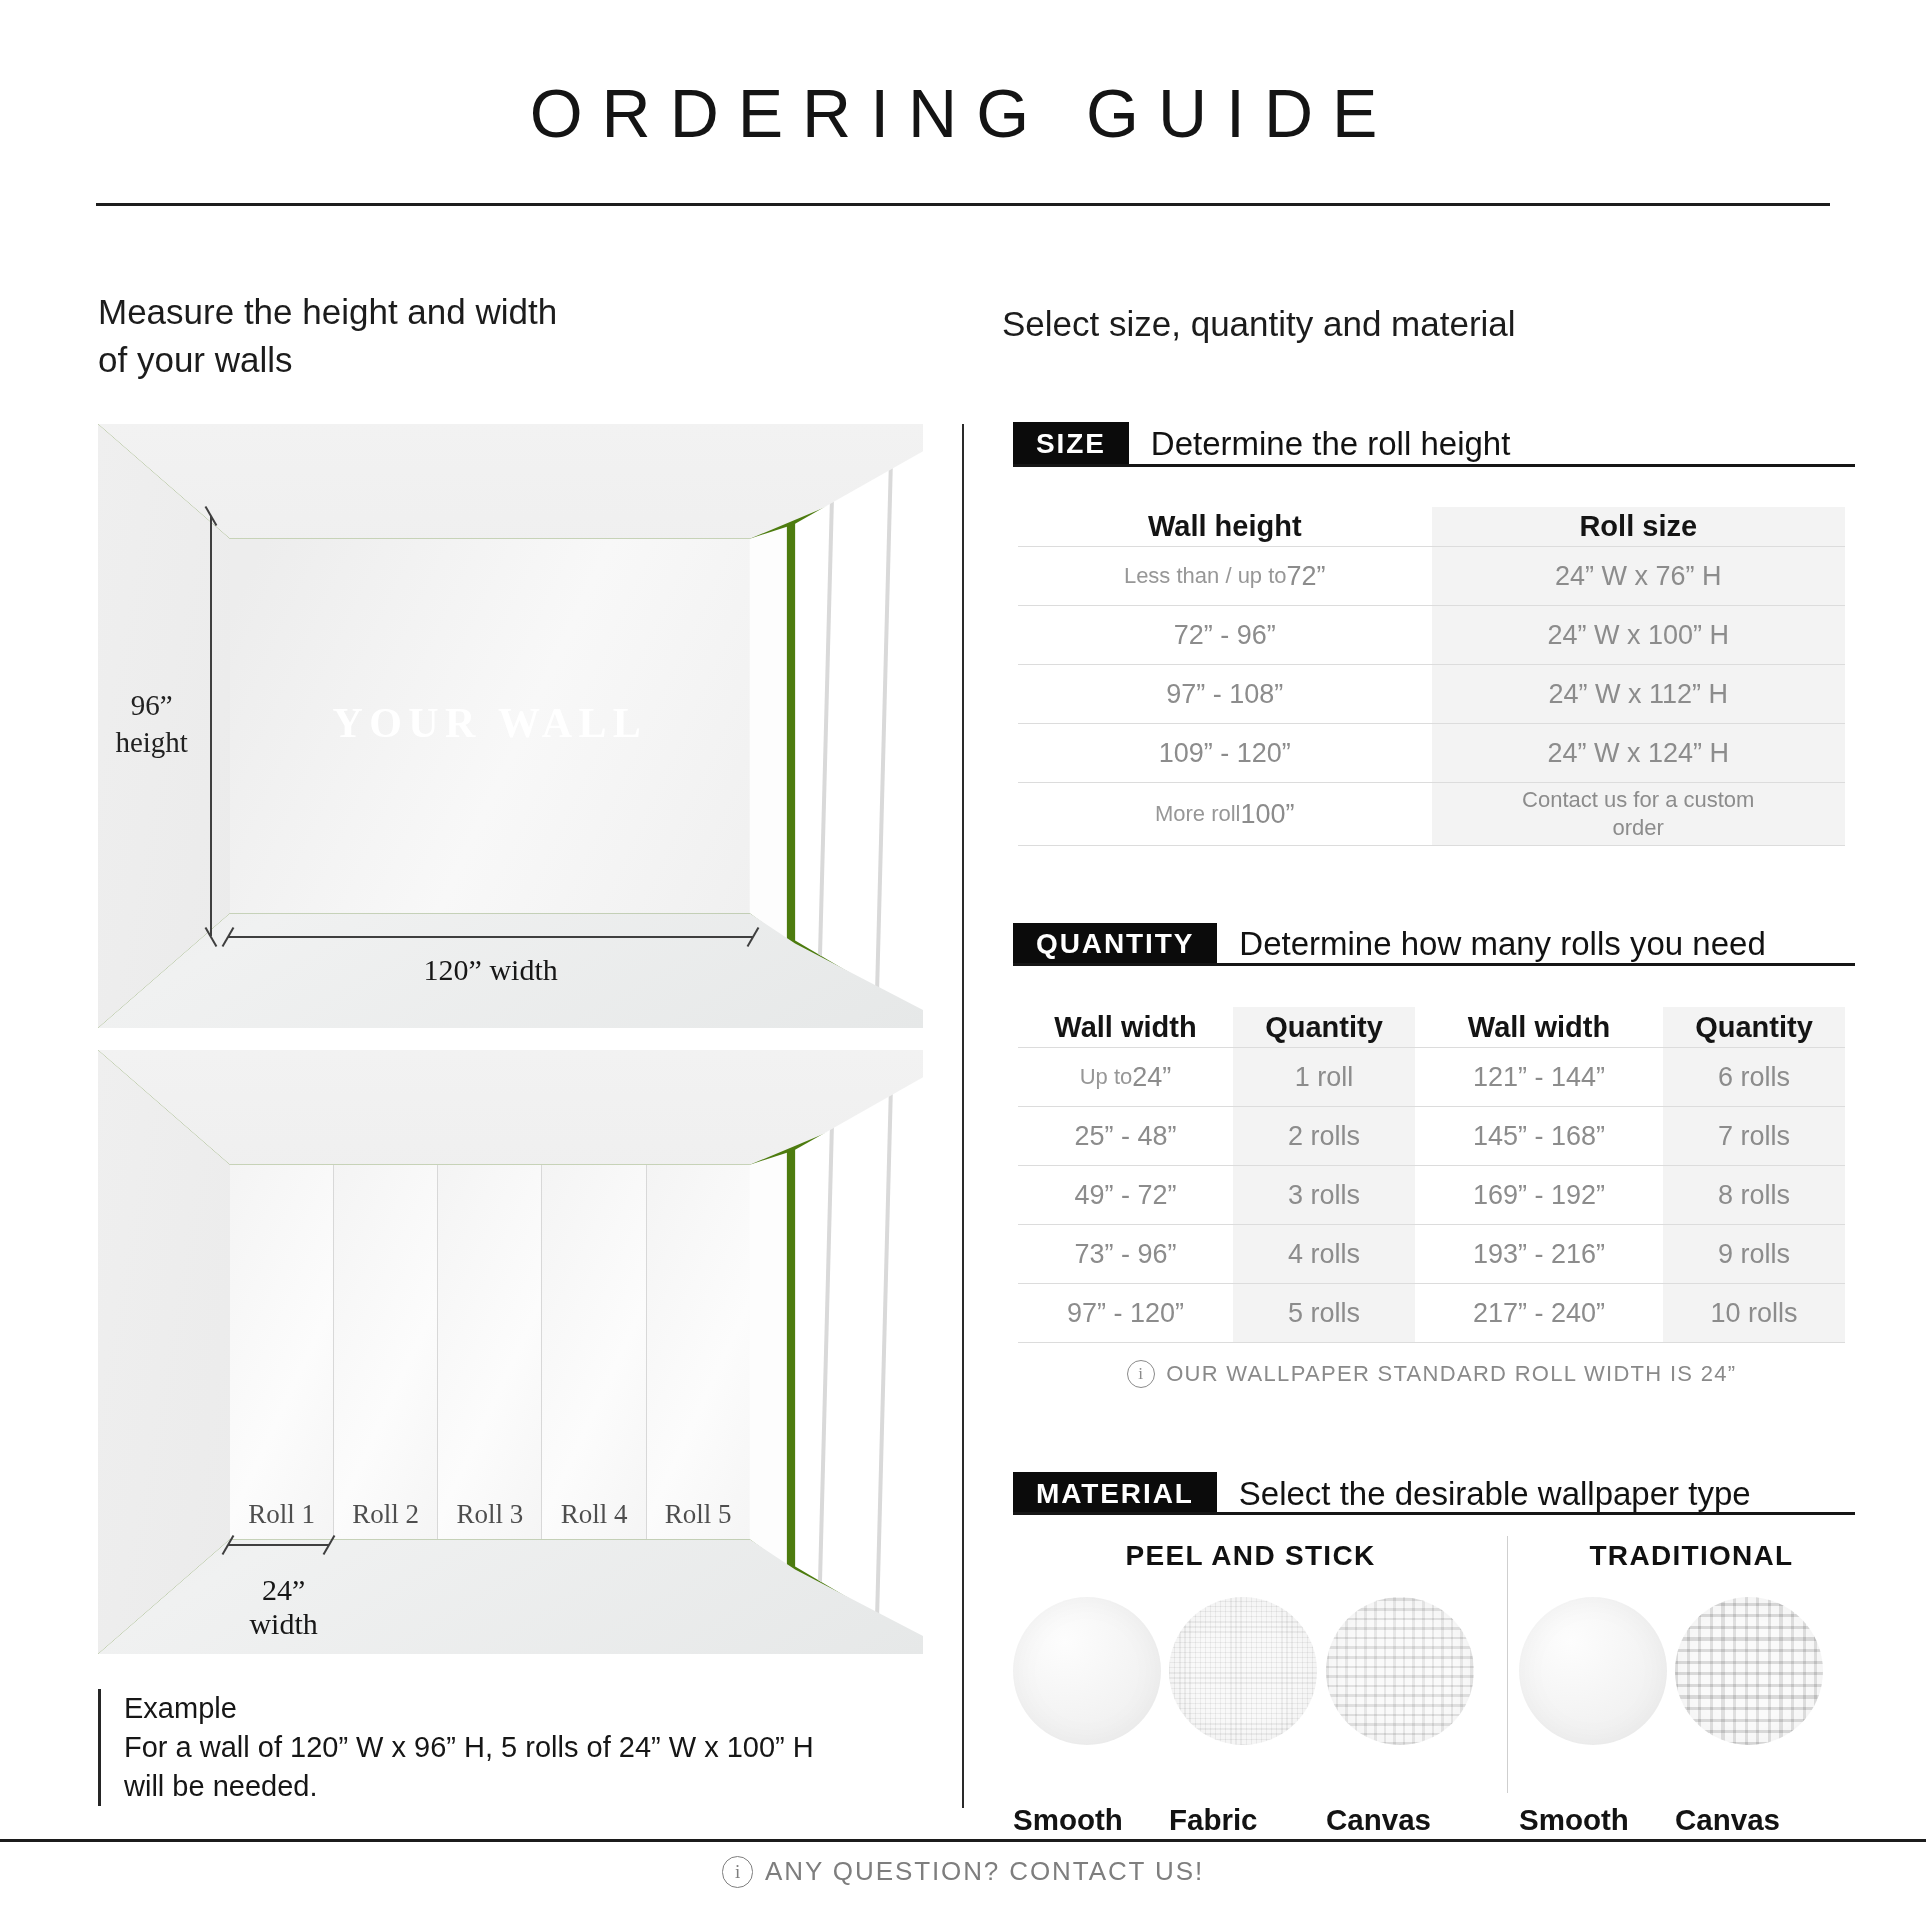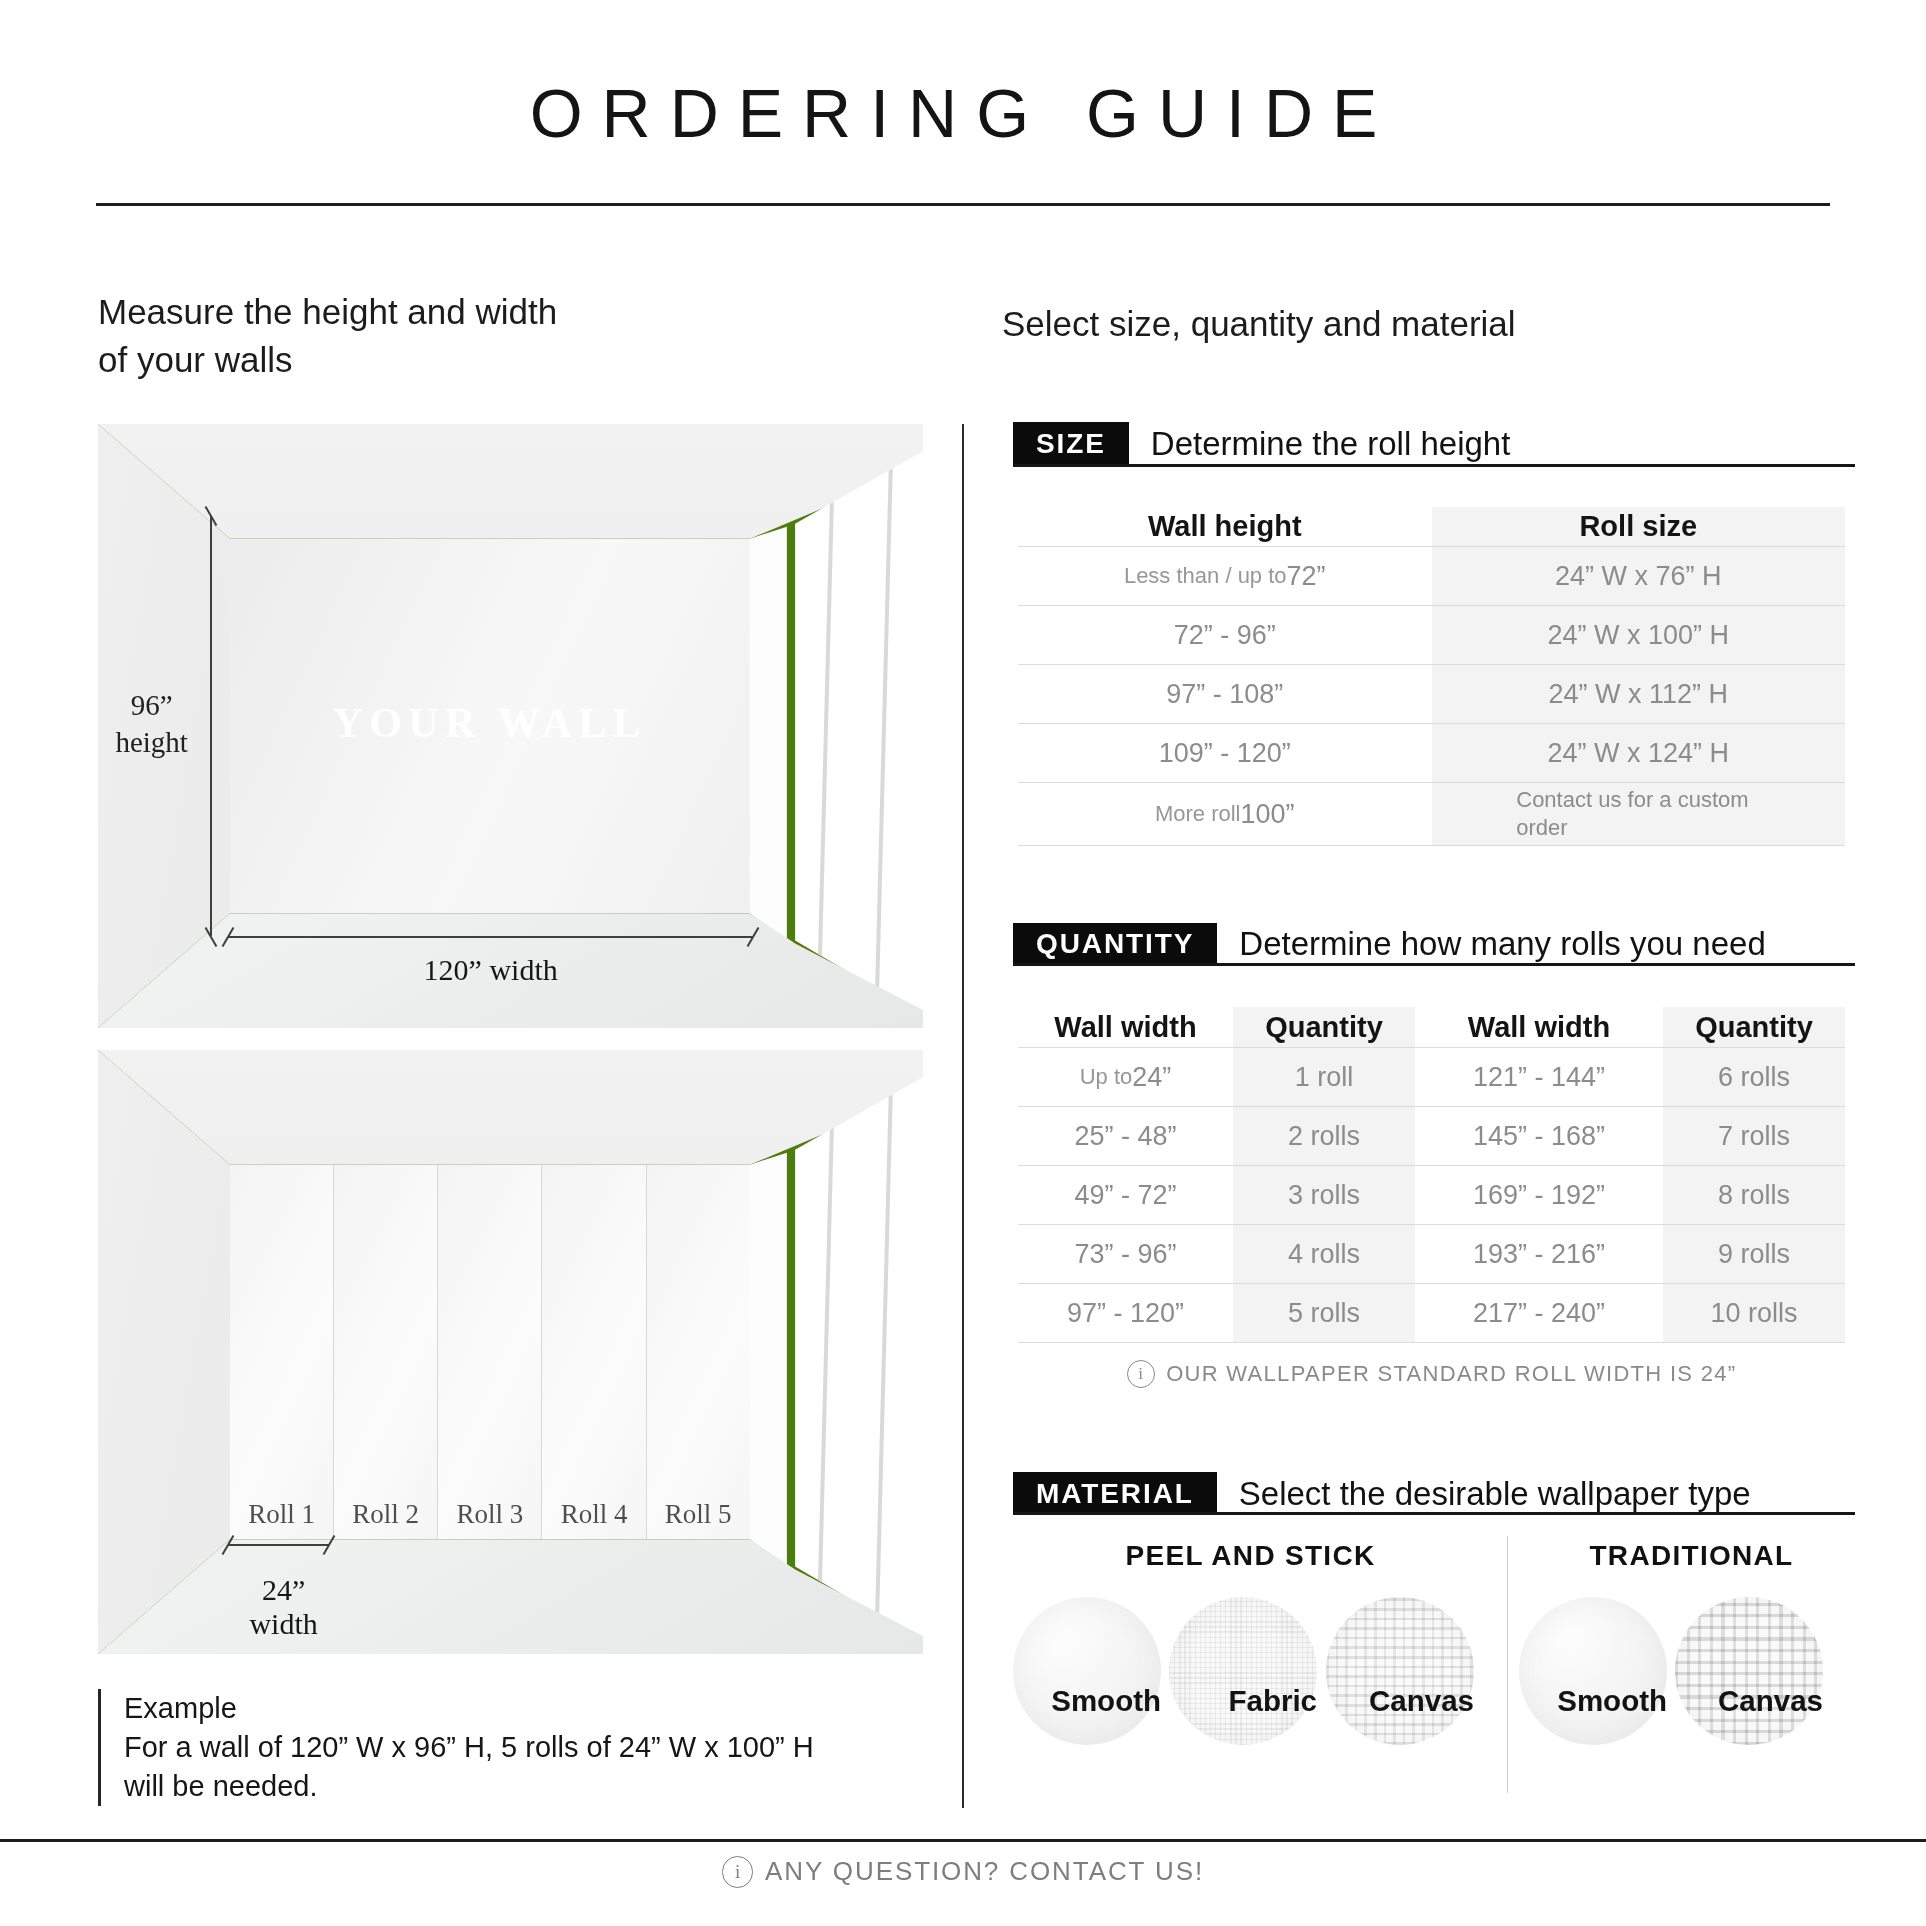--- a/index.html
+++ b/index.html
@@ -73,21 +73,21 @@
   .badge{background:#0b0b0b;color:#ffffff;display:flex;align-items:center;
          padding:0 23px;font-size:28px;font-weight:700;letter-spacing:1.9px;}
   .section-sub{display:flex;align-items:center;margin-left:22px;font-size:33px;color:#121212;white-space:nowrap;}
   .section-rule{position:absolute;left:1013px;width:842px;height:2.6px;background:#161616;}
   #size-rule{top:464px;} #qty-rule{top:963px;} #mat-rule{top:1512px;}
 
   
   .tbl{position:absolute;left:1018px;width:827px;}
   #size-table{top:507px;} #qty-table{top:1007px;}
   .trow{display:flex;border-bottom:1.3px solid #dcdcdc;}
-  .tc{display:flex;align-items:center;justify-content:center;}
+  .tc{display:flex;align-items:center;justify-content:center;text-align:center;}
   .thead .tc{font-size:29px;font-weight:700;color:#141414;}
   #size-table .thead{height:39px;} #size-table .tdata{height:58px;} #size-table .tdata.tall{height:62px;}
   #qty-table .thead{height:40px;}  #qty-table .tdata{height:58px;}
   .size-c1{width:50%;} .size-c2{width:50%;background:#f3f3f3;}
   .q1{width:26%;} .q2{width:22%;background:#f3f3f3;} .q3{width:30%;} .q4{width:22%;background:#f3f3f3;}
   .val{font-size:27px;color:#8c8c8c;}
   .pre{font-size:22px;color:#979797;}
   .val.small{font-size:22px;line-height:28px;max-width:244px;display:inline-block;}
 
   
@@ -108,21 +108,21 @@
   #mat-divider{position:absolute;left:1507px;top:1536px;width:1.3px;height:257px;background:#cfcfcf;}
   .swatch{position:absolute;top:1597px;width:148px;height:148px;border-radius:50%;box-shadow:inset 0 0 32px rgba(0,0,0,.04);}
   .tex-smooth{background:radial-gradient(circle at 35% 30%,#fdfdfd,#f0f0f0 75%);}
   .tex-fabric{background:repeating-linear-gradient(0deg,rgba(0,0,0,.055) 0 1.3px,transparent 1.3px 5.1px),
               repeating-linear-gradient(90deg,rgba(0,0,0,.055) 0 1.3px,transparent 1.3px 5.1px),#f9f9f9;}
   .tex-canvas{background:repeating-linear-gradient(0deg,rgba(0,0,0,.10) 0 2.6px,transparent 2.6px 9.6px),
               repeating-linear-gradient(90deg,rgba(0,0,0,.08) 0 2.6px,transparent 2.6px 9.6px),#fafafa;}
   .tex-canvas-coarse{background:repeating-linear-gradient(0deg,rgba(0,0,0,.13) 0 3.2px,transparent 3.2px 11.6px),
               repeating-linear-gradient(90deg,rgba(0,0,0,.11) 0 3.2px,transparent 3.2px 11.6px),#fafafa;}
   .s1{left:1013px;} .s2{left:1169px;} .s3{left:1326px;} .s4{left:1519px;} .s5{left:1675px;}
-  .swatch-label{position:absolute;top:1684px;width:148px;text-align:right;font-size:29.5px;font-weight:700;color:#131313;}
+  .swatch-label{position:absolute;top:1803px;width:148px;text-align:left;font-size:29.5px;font-weight:700;color:#131313;}
 </style>
 </head>
 <body>
 
 <div id="page">
 
   <div class="title">ORDERING GUIDE</div>
   <div class="title-rule"></div>
   <div class="center-divider"></div>
 

